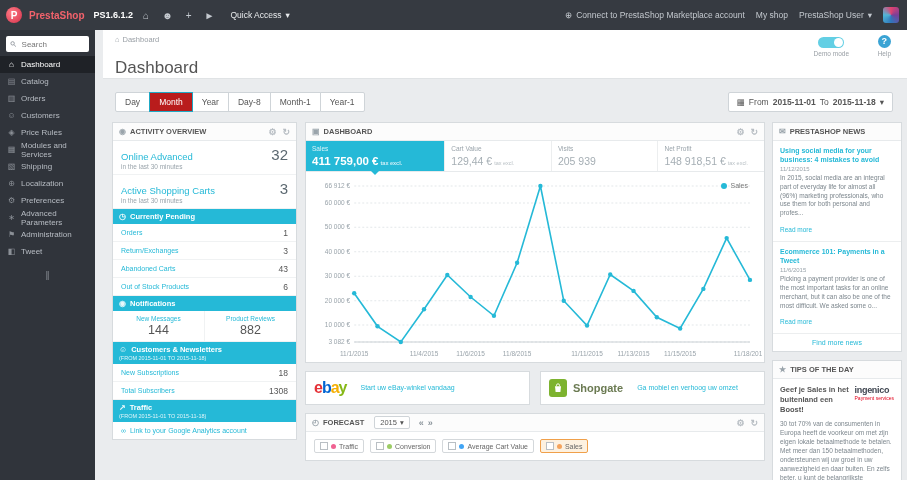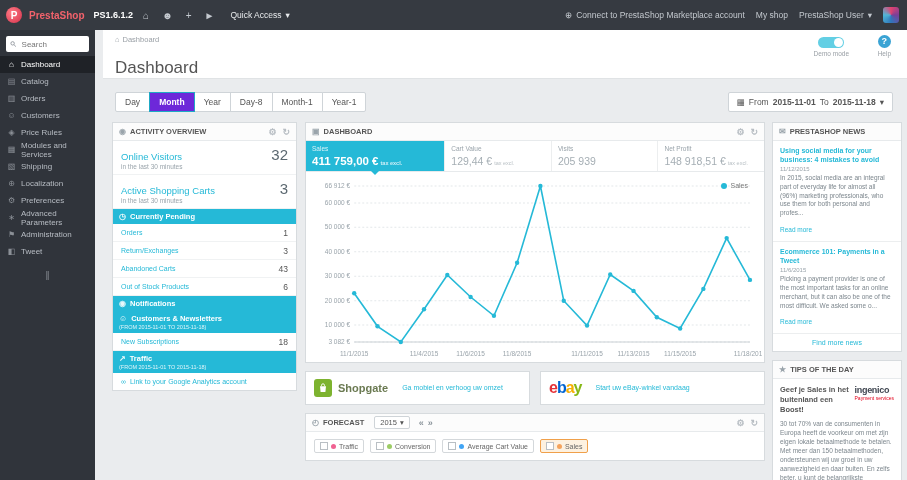--- a/index.html
+++ b/index.html
@@ -39,21 +39,21 @@
   .toggle::after{content:"";position:absolute;right:1px;top:1px;width:9px;height:9px;border-radius:50%;background:#fff}
   .tiny-label{font-size:6.5px;color:#9aa0a6;margin-top:2px}
   .help{position:absolute;right:16px;top:5px;text-align:center;cursor:pointer}
   .help-circle{width:13px;height:13px;border-radius:50%;background:#3aa3d4;color:#fff;font-size:9px;line-height:13px;margin:0 auto;font-weight:bold}
   
   .toolbar{height:44px;position:relative}
   .btn-group{position:absolute;left:12px;top:13px;display:flex}
   .tbtn{font-size:8.5px;color:#555;background:#fff;border:1px solid #cfd4d8;padding:4px 9px;margin-right:-1px;cursor:pointer;font-family:inherit}
   .tbtn:first-child{border-radius:2px 0 0 2px}
   .tbtn:last-child{border-radius:0 2px 2px 0;margin-right:2px}
-  .tbtn.active{background:#6d28d9;border-color:#1fa9c5;color:#fff;font-weight:bold;position:relative;z-index:1}
+  .tbtn.active{background:#b91c1c;border-color:#1fa9c5;color:#fff;font-weight:normal;position:relative;z-index:1}
   .daterange{position:absolute;right:14px;top:13px;background:#fff;border:1px solid #cfd4d8;border-radius:2px;
              font-size:8.5px;color:#555;padding:4px 8px;display:flex;gap:4px;align-items:center;cursor:pointer}
   .daterange b{font-weight:bold}
   
   .columns{position:absolute;top:92px;left:0;right:0;bottom:0;overflow:hidden}
   .panel{background:#fff;border:1px solid #d7dbde;box-sizing:border-box}
   .panel-hd{height:17px;display:flex;align-items:center;padding:0 6px;border-bottom:1px solid #e7eaec;background:#fcfcfc;
             font-size:7.5px;font-weight:bold;color:#555;gap:4px}
   .phicon{color:#9aa4ab;font-size:8px}
   .panel-tools{margin-left:auto;display:flex;gap:6px;color:#b6bcc2;font-size:9px}
@@ -271,21 +271,21 @@
       <div class="panel-hd">
         <span class="phicon">◉</span>
         <span>ACTIVITY OVERVIEW</span>
         <span class="panel-tools">
           <span><span>⚙</span></span>
           <span><span>↻</span></span>
         </span>
       </div>
       <div class="vis-block">
         <div class="vis-top">
-          <a>Online Visitors</a>
+          <a>Online Advanced</a>
           <span class="vis-val">32</span>
         </div>
         <div class="vis-sub">in the last 30 minutes</div>
       </div>
       <div class="vis-block">
         <div class="vis-top">
           <a>Active Shopping Carts</a>
           <span class="vis-val">3</span>
         </div>
         <div class="vis-sub">in the last 30 minutes</div>
@@ -311,30 +311,44 @@
       <div class="prow">
         <a>Out of Stock Products</a>
         <span class="pv">6</span>
       </div>
       <div class="cyanbar">
         <div class="bar-top">
           <span class="bicon">◉</span>
           <span>Notifications</span>
         </div>
       </div>
+      <div class="notif-grid">
+        <div class="ncell">
+          <div class="nlabel">New Messages</div>
+          <div class="nvalue">144</div>
+        </div>
+        <div class="ncell">
+          <div class="nlabel">Product Reviews</div>
+          <div class="nvalue">882</div>
+        </div>
+      </div>
       <div class="cyanbar">
         <div class="bar-top">
           <span class="bicon">☺</span>
           <span>Customers &amp; Newsletters</span>
         </div>
         <div class="bar-sub">(FROM 2015-11-01 TO 2015-11-18)</div>
       </div>
       <div class="prow">
         <a>New Subscriptions</a>
         <span class="pv">18</span>
+      </div>
+      <div class="prow">
+        <a>Total Subscribers</a>
+        <span class="pv">1308</span>
       </div>
       <div class="cyanbar">
         <div class="bar-top">
           <span class="bicon">↗</span>
           <span>Traffic</span>
         </div>
         <div class="bar-sub">(FROM 2015-11-01 TO 2015-11-18)</div>
       </div>
       <div class="ga-link">
         <span>∞</span>
@@ -419,32 +433,32 @@
             </svg>
           <div class="chart-legend">
             <span class="ldot"></span>
             <span>Sales</span>
           </div>
         </div>
       </section>
 
       <div class="modrow">
         <div class="modbox">
+          <span class="ebay-logo"><span class="eb-e">e</span><span class="eb-b">b</span><span class="eb-a">a</span><span class="eb-y">y</span></span>
+          <span class="modlink">Start uw eBay-winkel vandaag</span>
+        </div>
+        <div class="modbox">
           <span class="sg-logo">
             <svg width="10" height="10" viewBox="0 0 10 10">
                 <path d="M2 3.2h6l-.6 5.8H2.6z" fill="#fff"></path>
                 <path d="M3.5 3.2V2.3a1.5 1.5 0 0 1 3 0v.9" stroke="#fff" stroke-width="0.9" fill="none"></path>
               </svg>
           </span>
           <span class="sg-name">Shopgate</span>
           <span class="modlink">Ga mobiel en verhoog uw omzet</span>
-        </div>
-        <div class="modbox">
-          <span class="ebay-logo"><span class="eb-e">e</span><span class="eb-b">b</span><span class="eb-a">a</span><span class="eb-y">y</span></span>
-          <span class="modlink">Start uw eBay-winkel vandaag</span>
         </div>
       </div>
 
       <section class="panel forecast">
         <div class="panel-hd">
           <span class="phicon">◴</span>
           <span>FORECAST</span>
           <span class="year-select">
             <span>2015</span>
             <span>▾</span>

